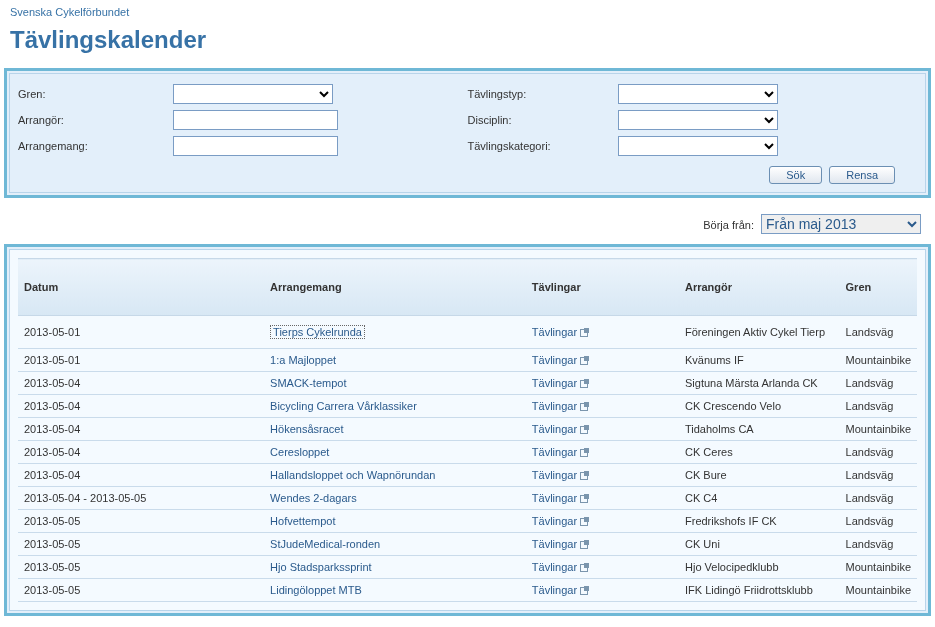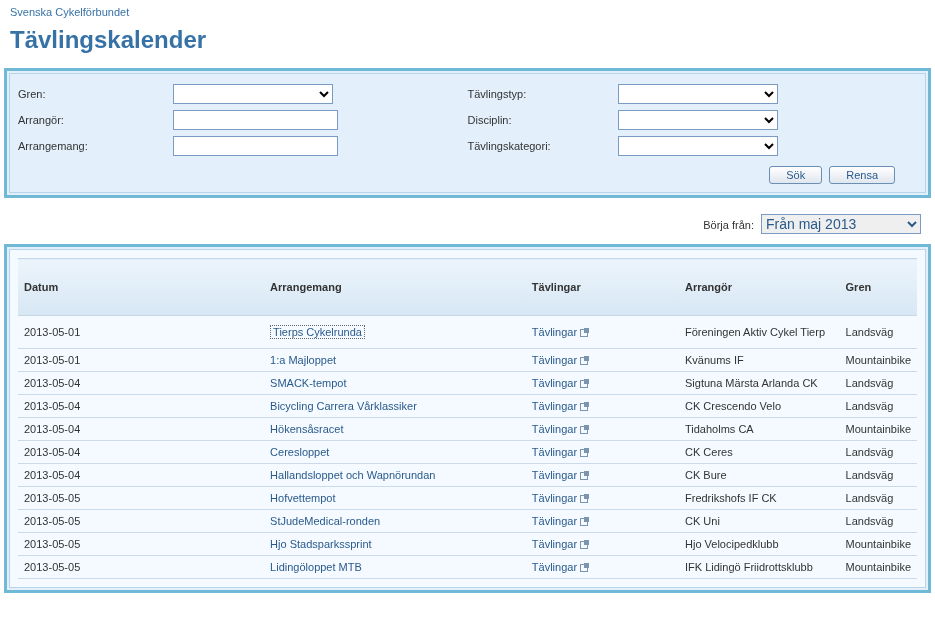--- a/index.html
+++ b/index.html
@@ -263,20 +263,27 @@
             <td>Landsväg</td>
           </tr>
           <tr>
             <td>2013-05-04</td>
             <td><a href="#" class="cell-link">Hallandsloppet och Wapnörundan</a></td>
             <td><a href="#" class="cell-link">Tävlingar</a><span class="popup-icon"></span></td>
             <td>CK Bure</td>
             <td>Landsväg</td>
           </tr>
           <tr>
+            <td>2013-05-04 - 2013-05-05</td>
+            <td><a href="#" class="cell-link">Wendes 2-dagars</a></td>
+            <td><a href="#" class="cell-link">Tävlingar</a><span class="popup-icon"></span></td>
+            <td>CK C4</td>
+            <td>Landsväg</td>
+          </tr>
+          <tr>
             <td>2013-05-05</td>
             <td><a href="#" class="cell-link">Hofvettempot</a></td>
             <td><a href="#" class="cell-link">Tävlingar</a><span class="popup-icon"></span></td>
             <td>Fredrikshofs IF CK</td>
             <td>Landsväg</td>
           </tr>
           <tr>
             <td>2013-05-05</td>
             <td><a href="#" class="cell-link">StJudeMedical-ronden</a></td>
             <td><a href="#" class="cell-link">Tävlingar</a><span class="popup-icon"></span></td>

